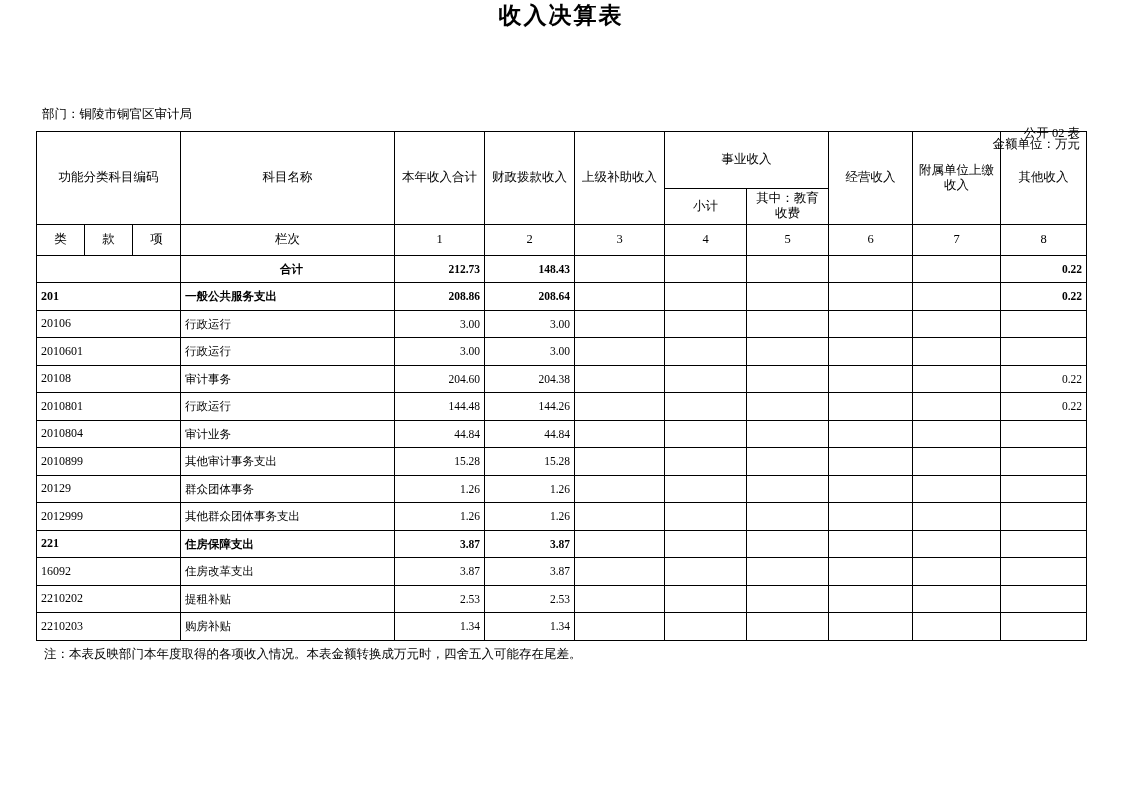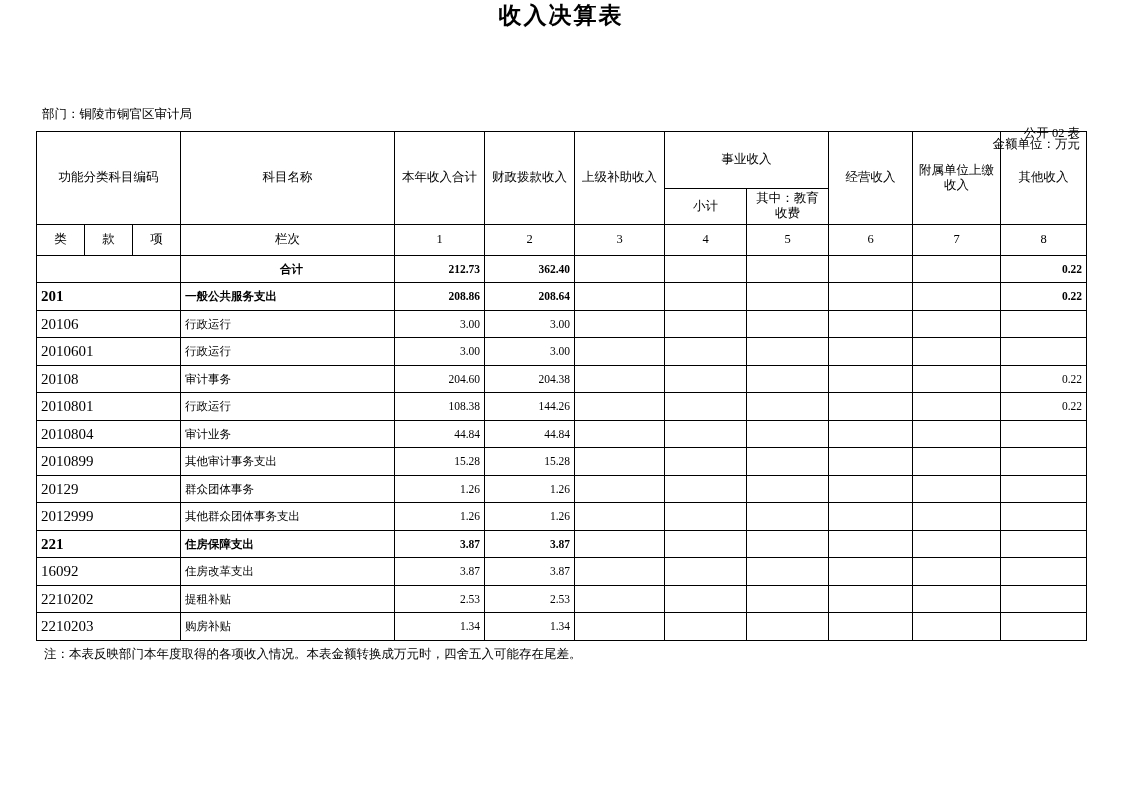--- a/index.html
+++ b/index.html
@@ -65,21 +65,21 @@
     text-align: center;
     font-size: 12.5px;
   }
   .rowlabel {
     text-align: center;
     font-size: 12.5px;
   }
   .code-cell {
     text-align: left;
     padding-left: 5px;
-    font-size: 15px;
+    font-size: 12px;
     white-space: nowrap;
   }
   .name-cell {
     text-align: left;
     padding-left: 10px;
     font-size: 11.5px;
   }
   .name-cell.center {
     text-align: center;
     padding-left: 12px;
@@ -159,21 +159,21 @@
           <td class="sub-head">5</td>
           <td class="sub-head">6</td>
           <td class="sub-head">7</td>
           <td class="sub-head">8</td>
         </tr>
 
         <tr class="body-row bold">
           <td class="code-cell" colspan="3"></td>
           <td class="name-cell center">合计</td>
           <td class="num-cell">212.73</td>
-          <td class="num-cell">362.40</td>
+          <td class="num-cell">148.43</td>
           <td class="num-cell"></td>
           <td class="num-cell"></td>
           <td class="num-cell"></td>
           <td class="num-cell"></td>
           <td class="num-cell"></td>
           <td class="num-cell">0.22</td>
         </tr>
 
         <tr class="body-row bold">
           <td class="code-cell" colspan="3">201</td>
@@ -223,21 +223,21 @@
           <td class="num-cell"></td>
           <td class="num-cell"></td>
           <td class="num-cell"></td>
           <td class="num-cell"></td>
           <td class="num-cell">0.22</td>
         </tr>
 
         <tr class="body-row">
           <td class="code-cell" colspan="3">2010801</td>
           <td class="name-cell">行政运行</td>
-          <td class="num-cell">108.38</td>
+          <td class="num-cell">144.48</td>
           <td class="num-cell">144.26</td>
           <td class="num-cell"></td>
           <td class="num-cell"></td>
           <td class="num-cell"></td>
           <td class="num-cell"></td>
           <td class="num-cell"></td>
           <td class="num-cell">0.22</td>
         </tr>
 
         <tr class="body-row">

